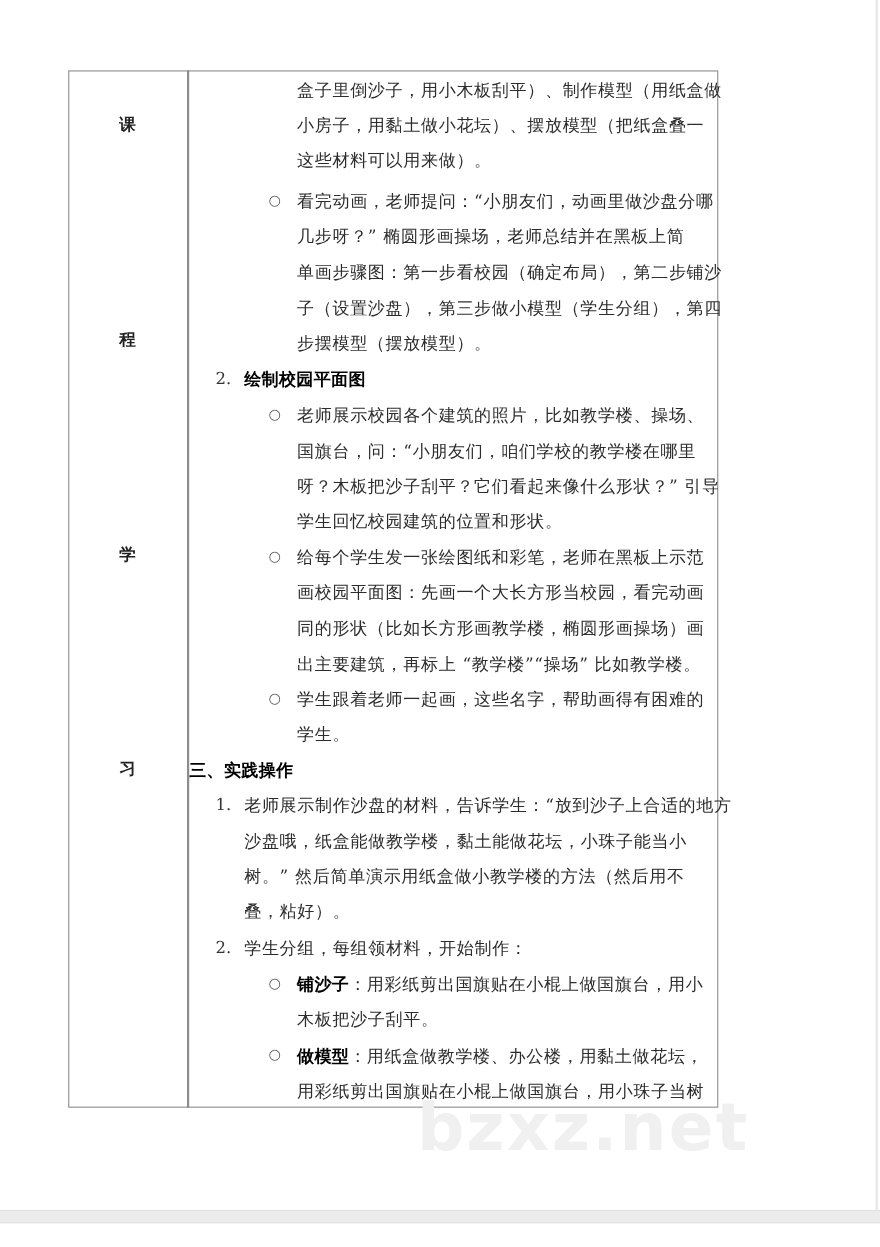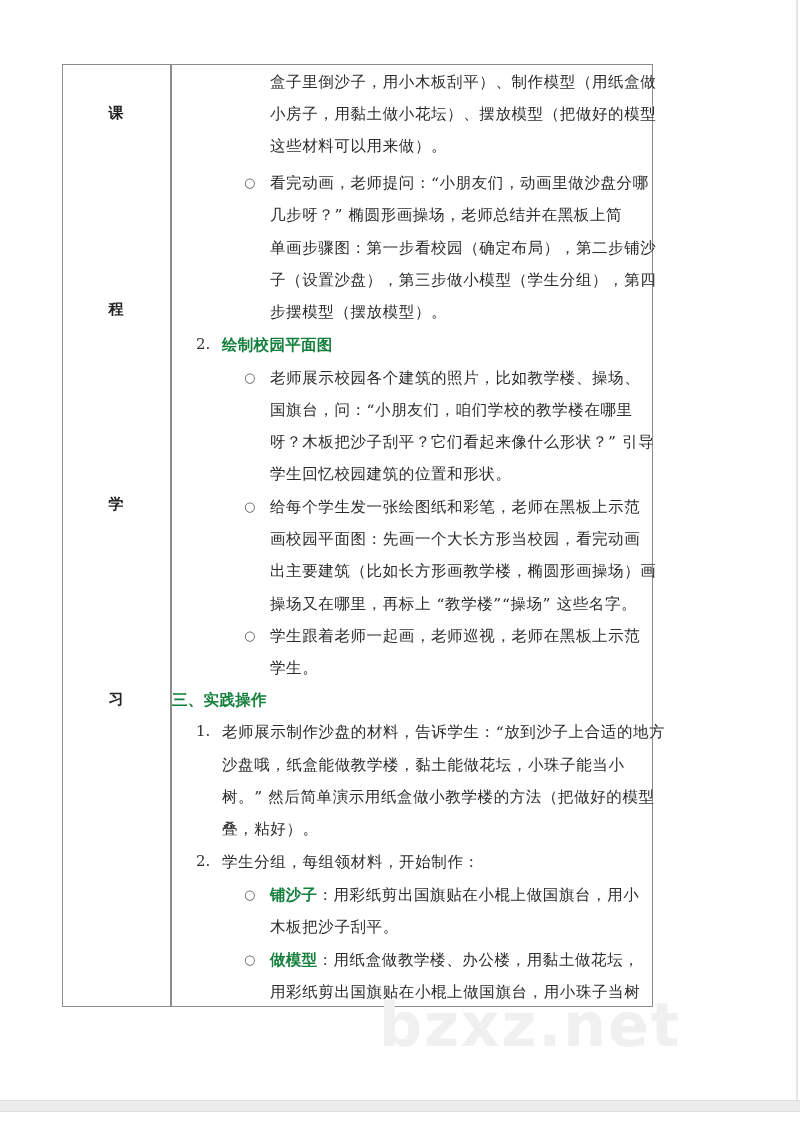--- a/index.html
+++ b/index.html
@@ -15,21 +15,21 @@
     border:1.5px solid #8c8c8c; box-sizing:border-box;
   }
   .divider { position:absolute; left:170px; top:64px; width:1.5px; height:943px; background:#8c8c8c; }
   .label {
     position:absolute; width:108px; left:62px; text-align:center;
     font-family: "DejaVu Sans", "Liberation Sans", sans-serif; font-weight:bold; font-size:15px; color:#222;
   }
   .line {
     position:absolute; white-space:nowrap; font-size:15.5px; line-height:20px; letter-spacing:0.6px; color:#2c2c2c;
   }
-  .bold { font-family: "DejaVu Sans", "Liberation Sans", sans-serif; font-weight:bold; letter-spacing:0.3px; color:#15803d; }
+  .bold { font-family: "DejaVu Sans", "Liberation Sans", sans-serif; font-weight:bold; letter-spacing:0.3px; color:#000000; }
   .bullet { position:absolute; font-size:13px; color:#555; font-family:"DejaVu Sans", sans-serif; }
   .num { position:absolute; font-size:15px; color:#333; }
   .watermark {
     position:absolute; left:379px; top:990px;
     font-family:"DejaVu Sans", "Liberation Sans", sans-serif; font-weight:bold; font-size:60px;
     color:#f0f0f0; letter-spacing:2px;
   }
 </style>
 </head>
 <body>
@@ -41,21 +41,21 @@
 <div class="divider"></div>
 
 <div class="label" style="top:104px">课</div>
 <div class="label" style="top:300px">程</div>
 <div class="label" style="top:495px">学</div>
 <div class="label" style="top:690px">习</div>
 
 <div>
 
   <div class="line" style="left:270px;top:72px">盒子里倒沙子，用小木板刮平）、制作模型（用纸盒做</div>
-  <div class="line" style="left:270px;top:104px">小房子，用黏土做小花坛）、摆放模型（把做好的模型</div>
+  <div class="line" style="left:270px;top:104px">小房子，用黏土做小花坛）、摆放模型（把纸盒叠一</div>
   <div class="line" style="left:270px;top:136px">这些材料可以用来做）。</div>
 
   <div class="bullet" style="left:244px;top:175px">○</div>
   <div class="line" style="left:270px;top:173px">看完动画，老师提问：“小朋友们，动画里做沙盘分哪</div>
   <div class="line" style="left:270px;top:205px">几步呀？” 椭圆形画操场，老师总结并在黑板上简</div>
   <div class="line" style="left:270px;top:238px">单画步骤图：第一步看校园（确定布局），第二步铺沙</div>
   <div class="line" style="left:270px;top:270px">子（设置沙盘），第三步做小模型（学生分组），第四</div>
   <div class="line" style="left:270px;top:302px">步摆模型（摆放模型）。</div>
 
   <div class="num" style="left:196px;top:335px">2.</div>
@@ -63,33 +63,33 @@
 
   <div class="bullet" style="left:244px;top:370px">○</div>
   <div class="line" style="left:270px;top:368px">老师展示校园各个建筑的照片，比如教学楼、操场、</div>
   <div class="line" style="left:270px;top:400px">国旗台，问：“小朋友们，咱们学校的教学楼在哪里</div>
   <div class="line" style="left:270px;top:432px">呀？木板把沙子刮平？它们看起来像什么形状？” 引导</div>
   <div class="line" style="left:270px;top:464px">学生回忆校园建筑的位置和形状。</div>
 
   <div class="bullet" style="left:244px;top:499px">○</div>
   <div class="line" style="left:270px;top:497px">给每个学生发一张绘图纸和彩笔，老师在黑板上示范</div>
   <div class="line" style="left:270px;top:529px">画校园平面图：先画一个大长方形当校园，看完动画</div>
-  <div class="line" style="left:270px;top:561px">出主要建筑（比如长方形画教学楼，椭圆形画操场）画</div>
-  <div class="line" style="left:270px;top:594px">操场又在哪里，再标上 “教学楼”“操场” 这些名字。</div>
+  <div class="line" style="left:270px;top:561px">同的形状（比如长方形画教学楼，椭圆形画操场）画</div>
+  <div class="line" style="left:270px;top:594px">出主要建筑，再标上 “教学楼”“操场” 比如教学楼。</div>
 
   <div class="bullet" style="left:244px;top:628px">○</div>
-  <div class="line" style="left:270px;top:626px">学生跟着老师一起画，老师巡视，老师在黑板上示范</div>
+  <div class="line" style="left:270px;top:626px">学生跟着老师一起画，这些名字，帮助画得有困难的</div>
   <div class="line" style="left:270px;top:658px">学生。</div>
 
   <div class="line bold" style="left:172px;top:690px">三、实践操作</div>
 
   <div class="num" style="left:196px;top:722px">1.</div>
   <div class="line" style="left:222px;top:722px">老师展示制作沙盘的材料，告诉学生：“放到沙子上合适的地方</div>
   <div class="line" style="left:222px;top:755px">沙盘哦，纸盒能做教学楼，黏土能做花坛，小珠子能当小</div>
-  <div class="line" style="left:222px;top:787px">树。” 然后简单演示用纸盒做小教学楼的方法（把做好的模型</div>
+  <div class="line" style="left:222px;top:787px">树。” 然后简单演示用纸盒做小教学楼的方法（然后用不</div>
   <div class="line" style="left:222px;top:819px">叠，粘好）。</div>
 
   <div class="num" style="left:196px;top:852px">2.</div>
   <div class="line" style="left:222px;top:852px">学生分组，每组领材料，开始制作：</div>
 
   <div class="bullet" style="left:244px;top:887px">○</div>
   <div class="line" style="left:270px;top:885px"><span class="bold">铺沙子</span><span>：用彩纸剪出国旗贴在小棍上做国旗台，用小</span></div>
   <div class="line" style="left:270px;top:917px">木板把沙子刮平。</div>
 
   <div class="bullet" style="left:244px;top:952px">○</div>

